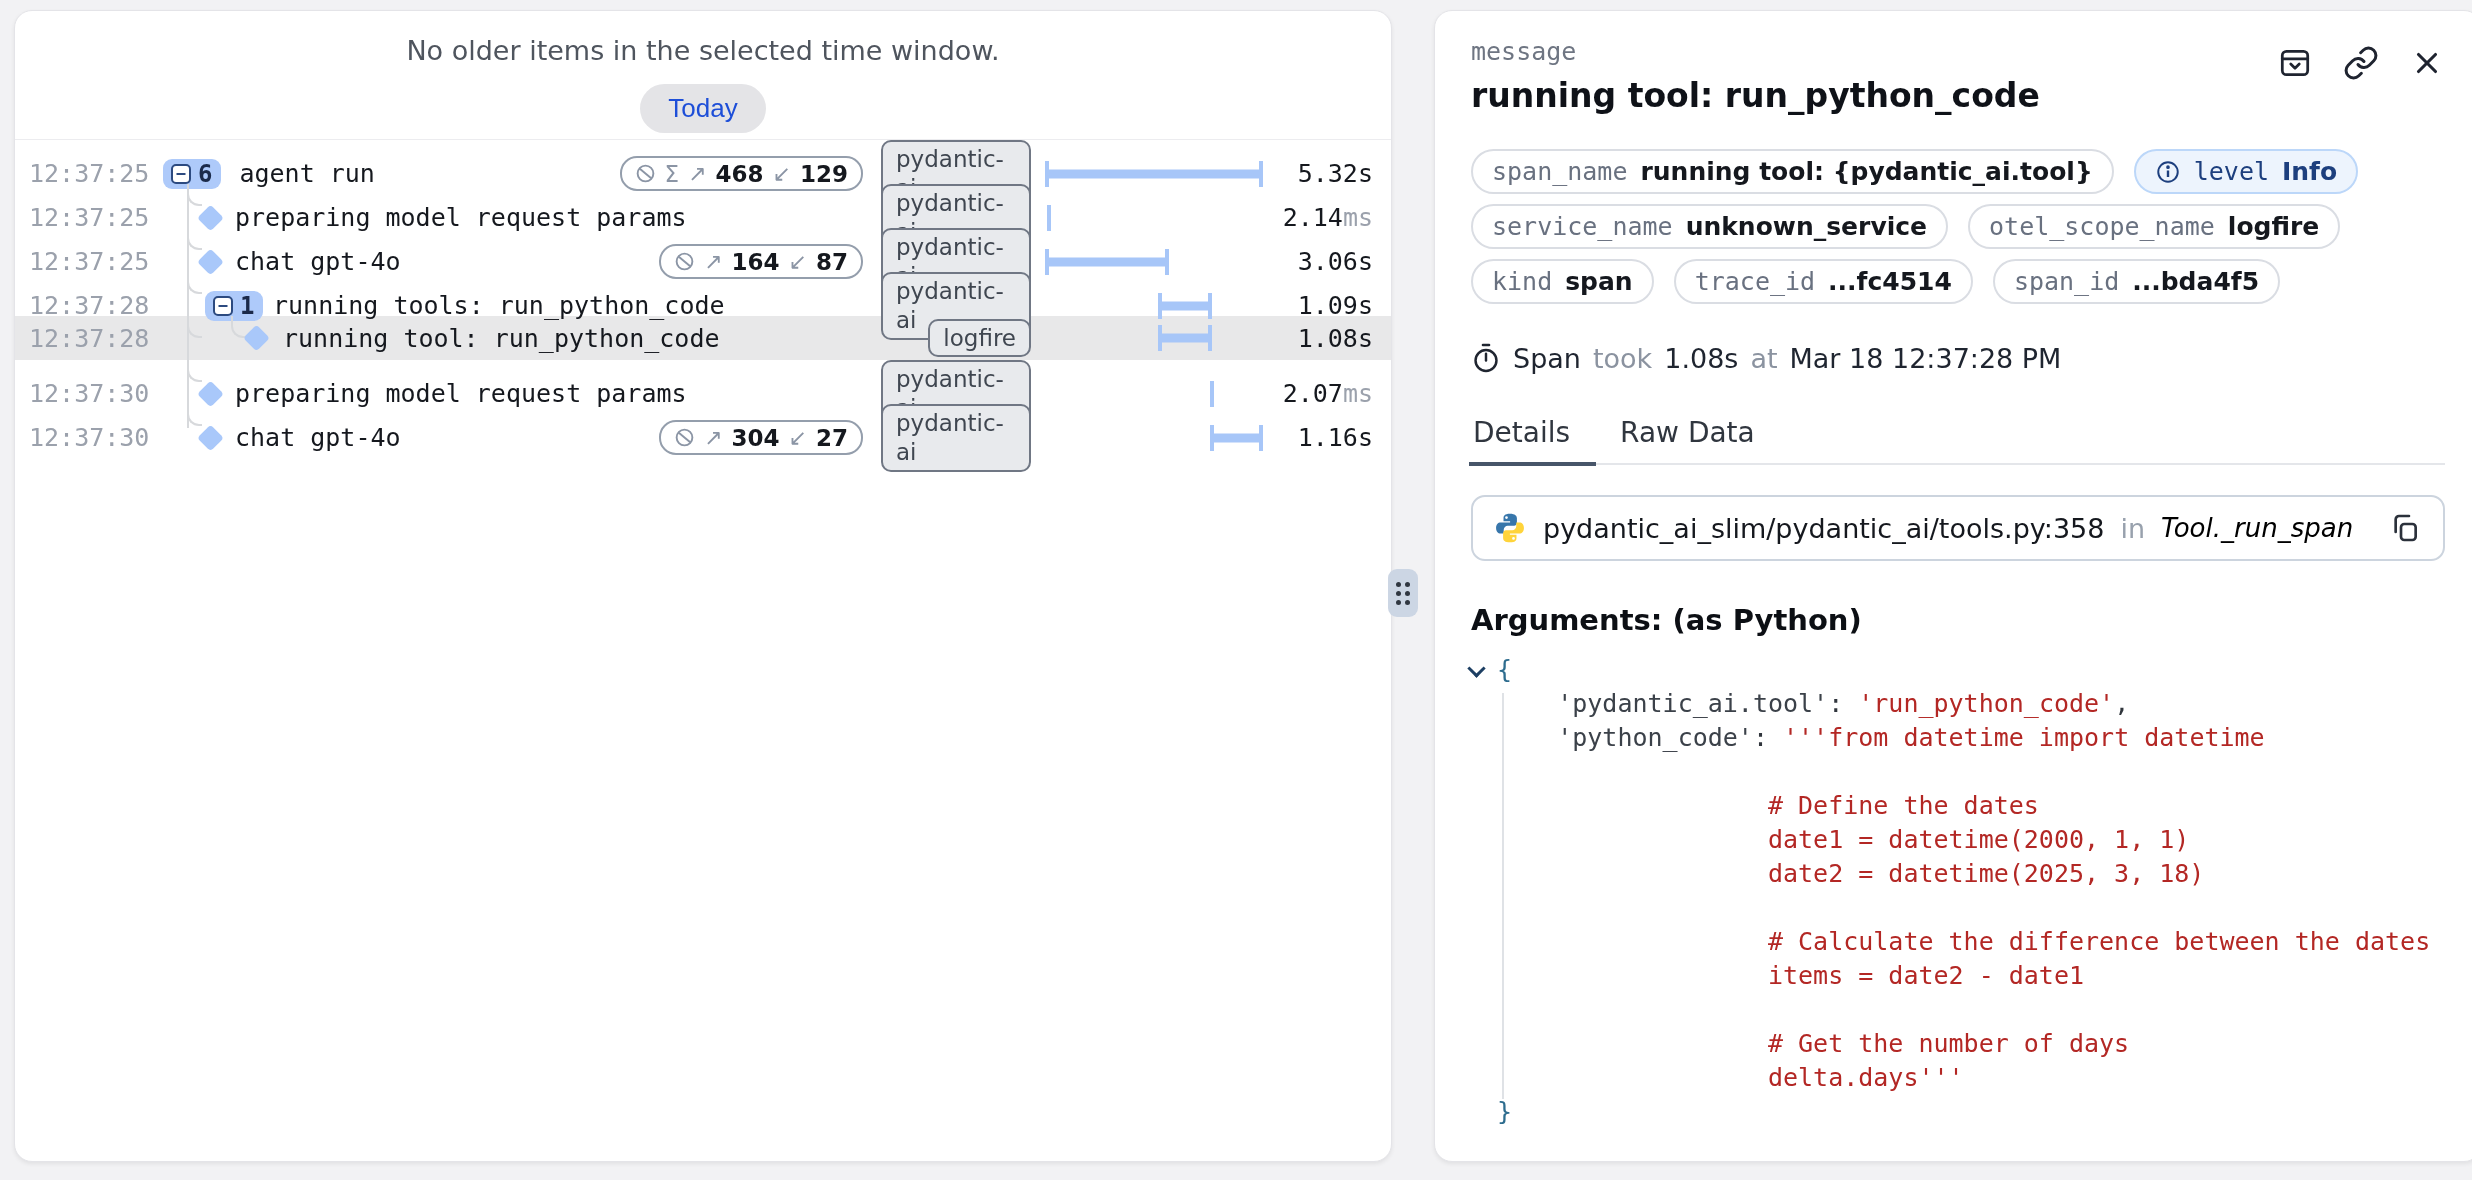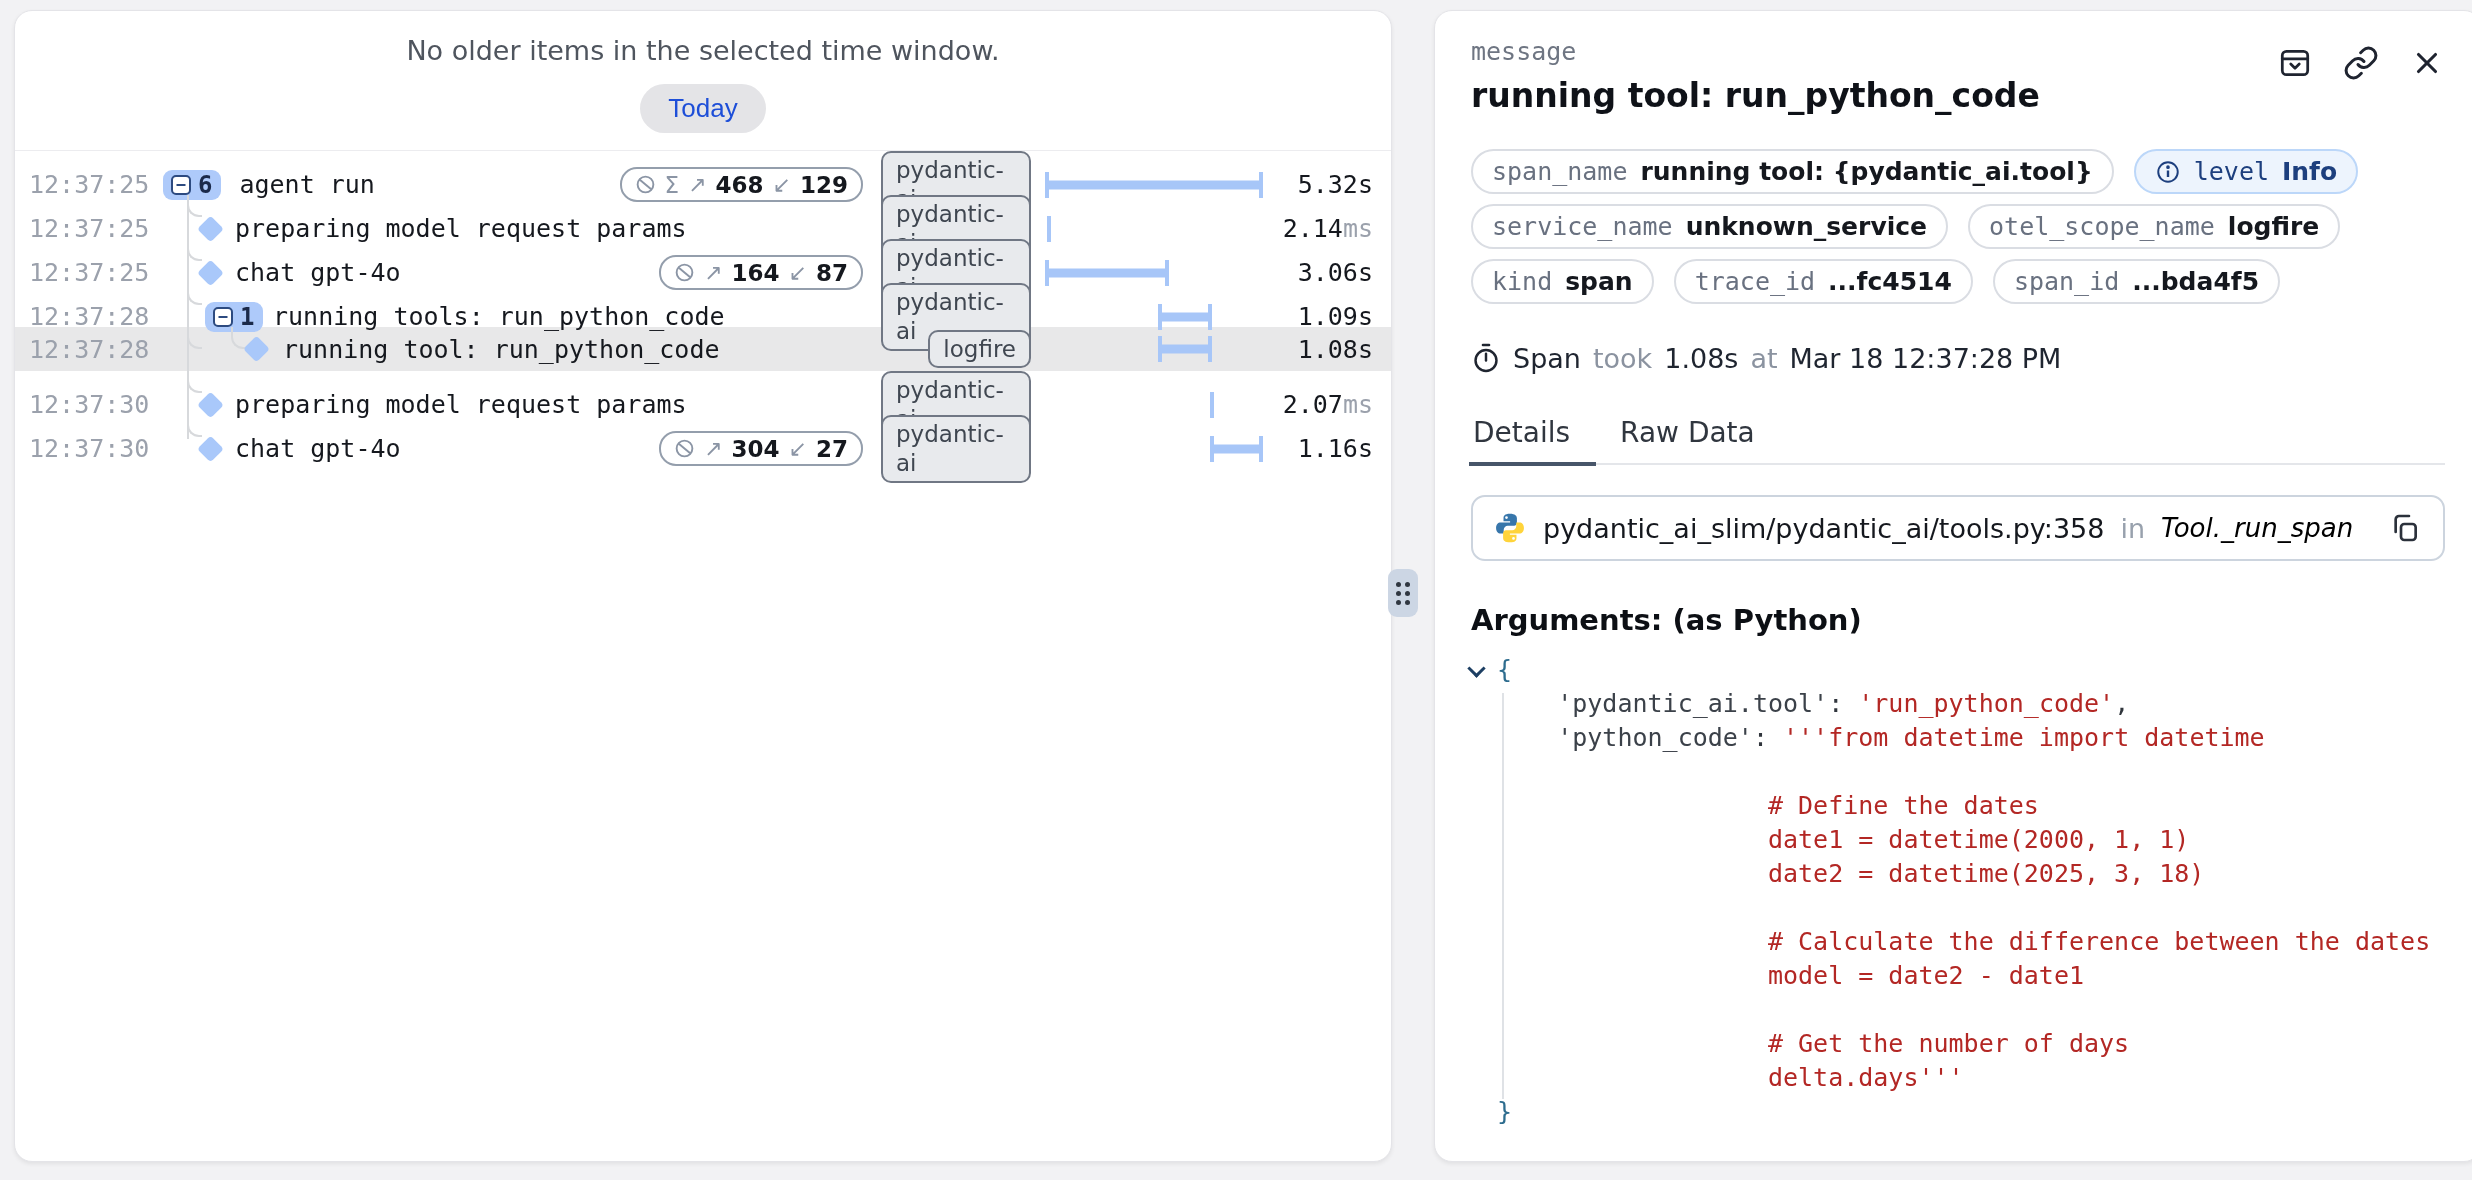--- a/index.html
+++ b/index.html
@@ -5,21 +5,21 @@
   * { margin:0; padding:0; box-sizing:border-box; }
   html,body { width:2472px; height:1180px; overflow:hidden; }
   body { background:#f2f2f4; font-family:"DejaVu Sans","Liberation Sans",sans-serif; color:#15181e; }
 
   .card { position:absolute; top:10px; background:#fff; border:1px solid #e4e4e8; border-radius:18px;
           box-shadow:0 2px 4px rgba(0,0,0,.07); overflow:hidden; }
   #trace-card { left:14px; width:1378px; height:1152px; }
   #detail-card { left:1434px; width:1048px; height:1152px; }
 
   
-  .list-header { padding-top:24px; text-align:center; border-bottom:1px solid #ececef; padding-bottom:17px; }
+  .list-header { padding-top:24px; text-align:center; border-bottom:1px solid #ececef; padding-bottom:6px; }
   .empty-msg { font-size:27px; color:#4f555e; }
   .today-btn { display:inline-block; margin-top:18px; background:#e4e4e7; color:#1d4ed8;
                font-size:26px; padding:9px 28px; border-radius:999px; border:none; cursor:default;text-align:right; }
 
   
   .trace-rows { }
   .trace-row { display:grid; grid-template-columns:132px 1fr auto 150px 230px 112px;
                align-items:center; height:44px; padding-left:14px; padding-right:18px; }
   .trace-row.selected { background:#e8e8e9; }
   .ttime { font-family:"DejaVu Sans Mono","Liberation Mono",monospace; font-size:25px; color:#9ba1ac; }
@@ -392,20 +392,20 @@
       <div class="code-guide"></div>
     <div class="code-line"><span class="chev"></span><span class="cseg b">{</span></div>
         <div class="code-line"><span class="cseg p">    </span><span class="cseg k">'pydantic_ai.tool'</span><span class="cseg p">: </span><span class="cseg s">'run_python_code'</span><span class="cseg p">,</span></div>
         <div class="code-line"><span class="cseg p">    </span><span class="cseg k">'python_code'</span><span class="cseg p">: </span><span class="cseg s">'''from datetime import datetime</span></div>
         <div class="code-line"></div>
         <div class="code-line"><span class="cseg s">                  # Define the dates</span></div>
         <div class="code-line"><span class="cseg s">                  date1 = datetime(2000, 1, 1)</span></div>
         <div class="code-line"><span class="cseg s">                  date2 = datetime(2025, 3, 18)</span></div>
         <div class="code-line"></div>
         <div class="code-line"><span class="cseg s">                  # Calculate the difference between the dates</span></div>
-        <div class="code-line"><span class="cseg s">                  model = date2 - date1</span></div>
+        <div class="code-line"><span class="cseg s">                  items = date2 - date1</span></div>
         <div class="code-line"></div>
         <div class="code-line"><span class="cseg s">                  # Get the number of days</span></div>
         <div class="code-line"><span class="cseg s">                  delta.days'''</span><span class="cseg p">                                   ,</span></div>
         <div class="code-line"><span class="cseg b">}</span></div>
       </div>
   </div>
 </div>
 
 </body></html>

